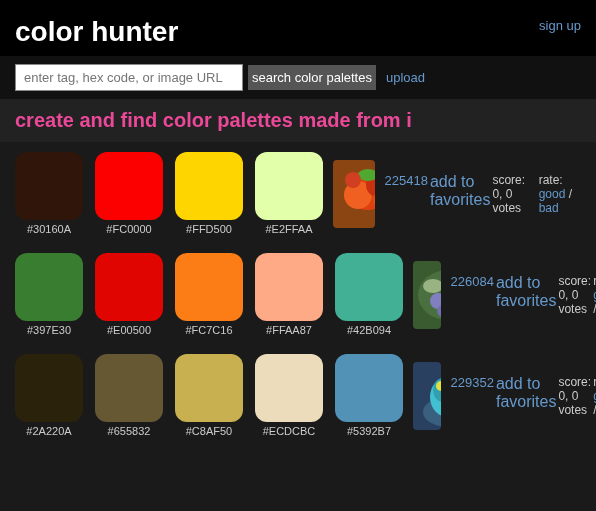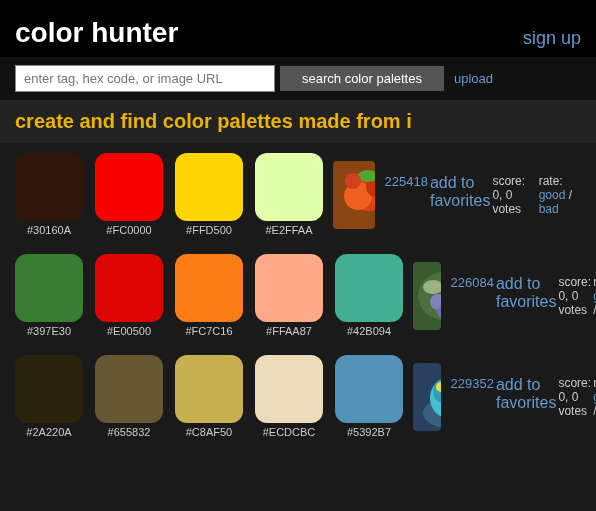--- a/index.html
+++ b/index.html
@@ -18,61 +18,61 @@
       align-items: center;
       justify-content: space-between;
     }
     #logo {
       font-size: 28px;
       font-weight: bold;
       color: #fff;
     }
     #sign-in-link {
       color: #6699cc;
-      font-size: 18px;
+      font-size: 13px;
       text-decoration: none;
       align-self: flex-start;
-      margin-top: 12px;
+      margin-top: 2px;
     }
     #search-bar {
       background: #111;
       padding: 8px 15px;
       display: flex;
       align-items: center;
       gap: 5px;
     }
     #search-input {
-      width: 260px;
+      width: 228px;
       padding: 5px 8px;
       background: #fff;
       border: 1px solid #888;
       color: #999;
       font-size: 13px;
       outline: none;
     }
     #search-button {
       background: #555;
       color: #fff;
       border: none;
-      padding: 5px 22px;
+      padding: 5px 4px;
       font-size: 13px;
       cursor: pointer;
     }
     #upload-link {
       color: #6699cc;
       font-size: 13px;
       text-decoration: none;
       margin-left: 5px;
     }
     #tagline {
       background: #222;
       padding: 10px 15px;
       font-size: 20px;
       font-weight: bold;
-      color: #eab308;
+      color: #ec4899;
     }
     #palettes-container {
       background: #1a1a1a;
       padding: 10px 15px;
     }
     .palette-row {
       display: flex;
       align-items: center;
       margin-bottom: 18px;
       gap: 10px;

